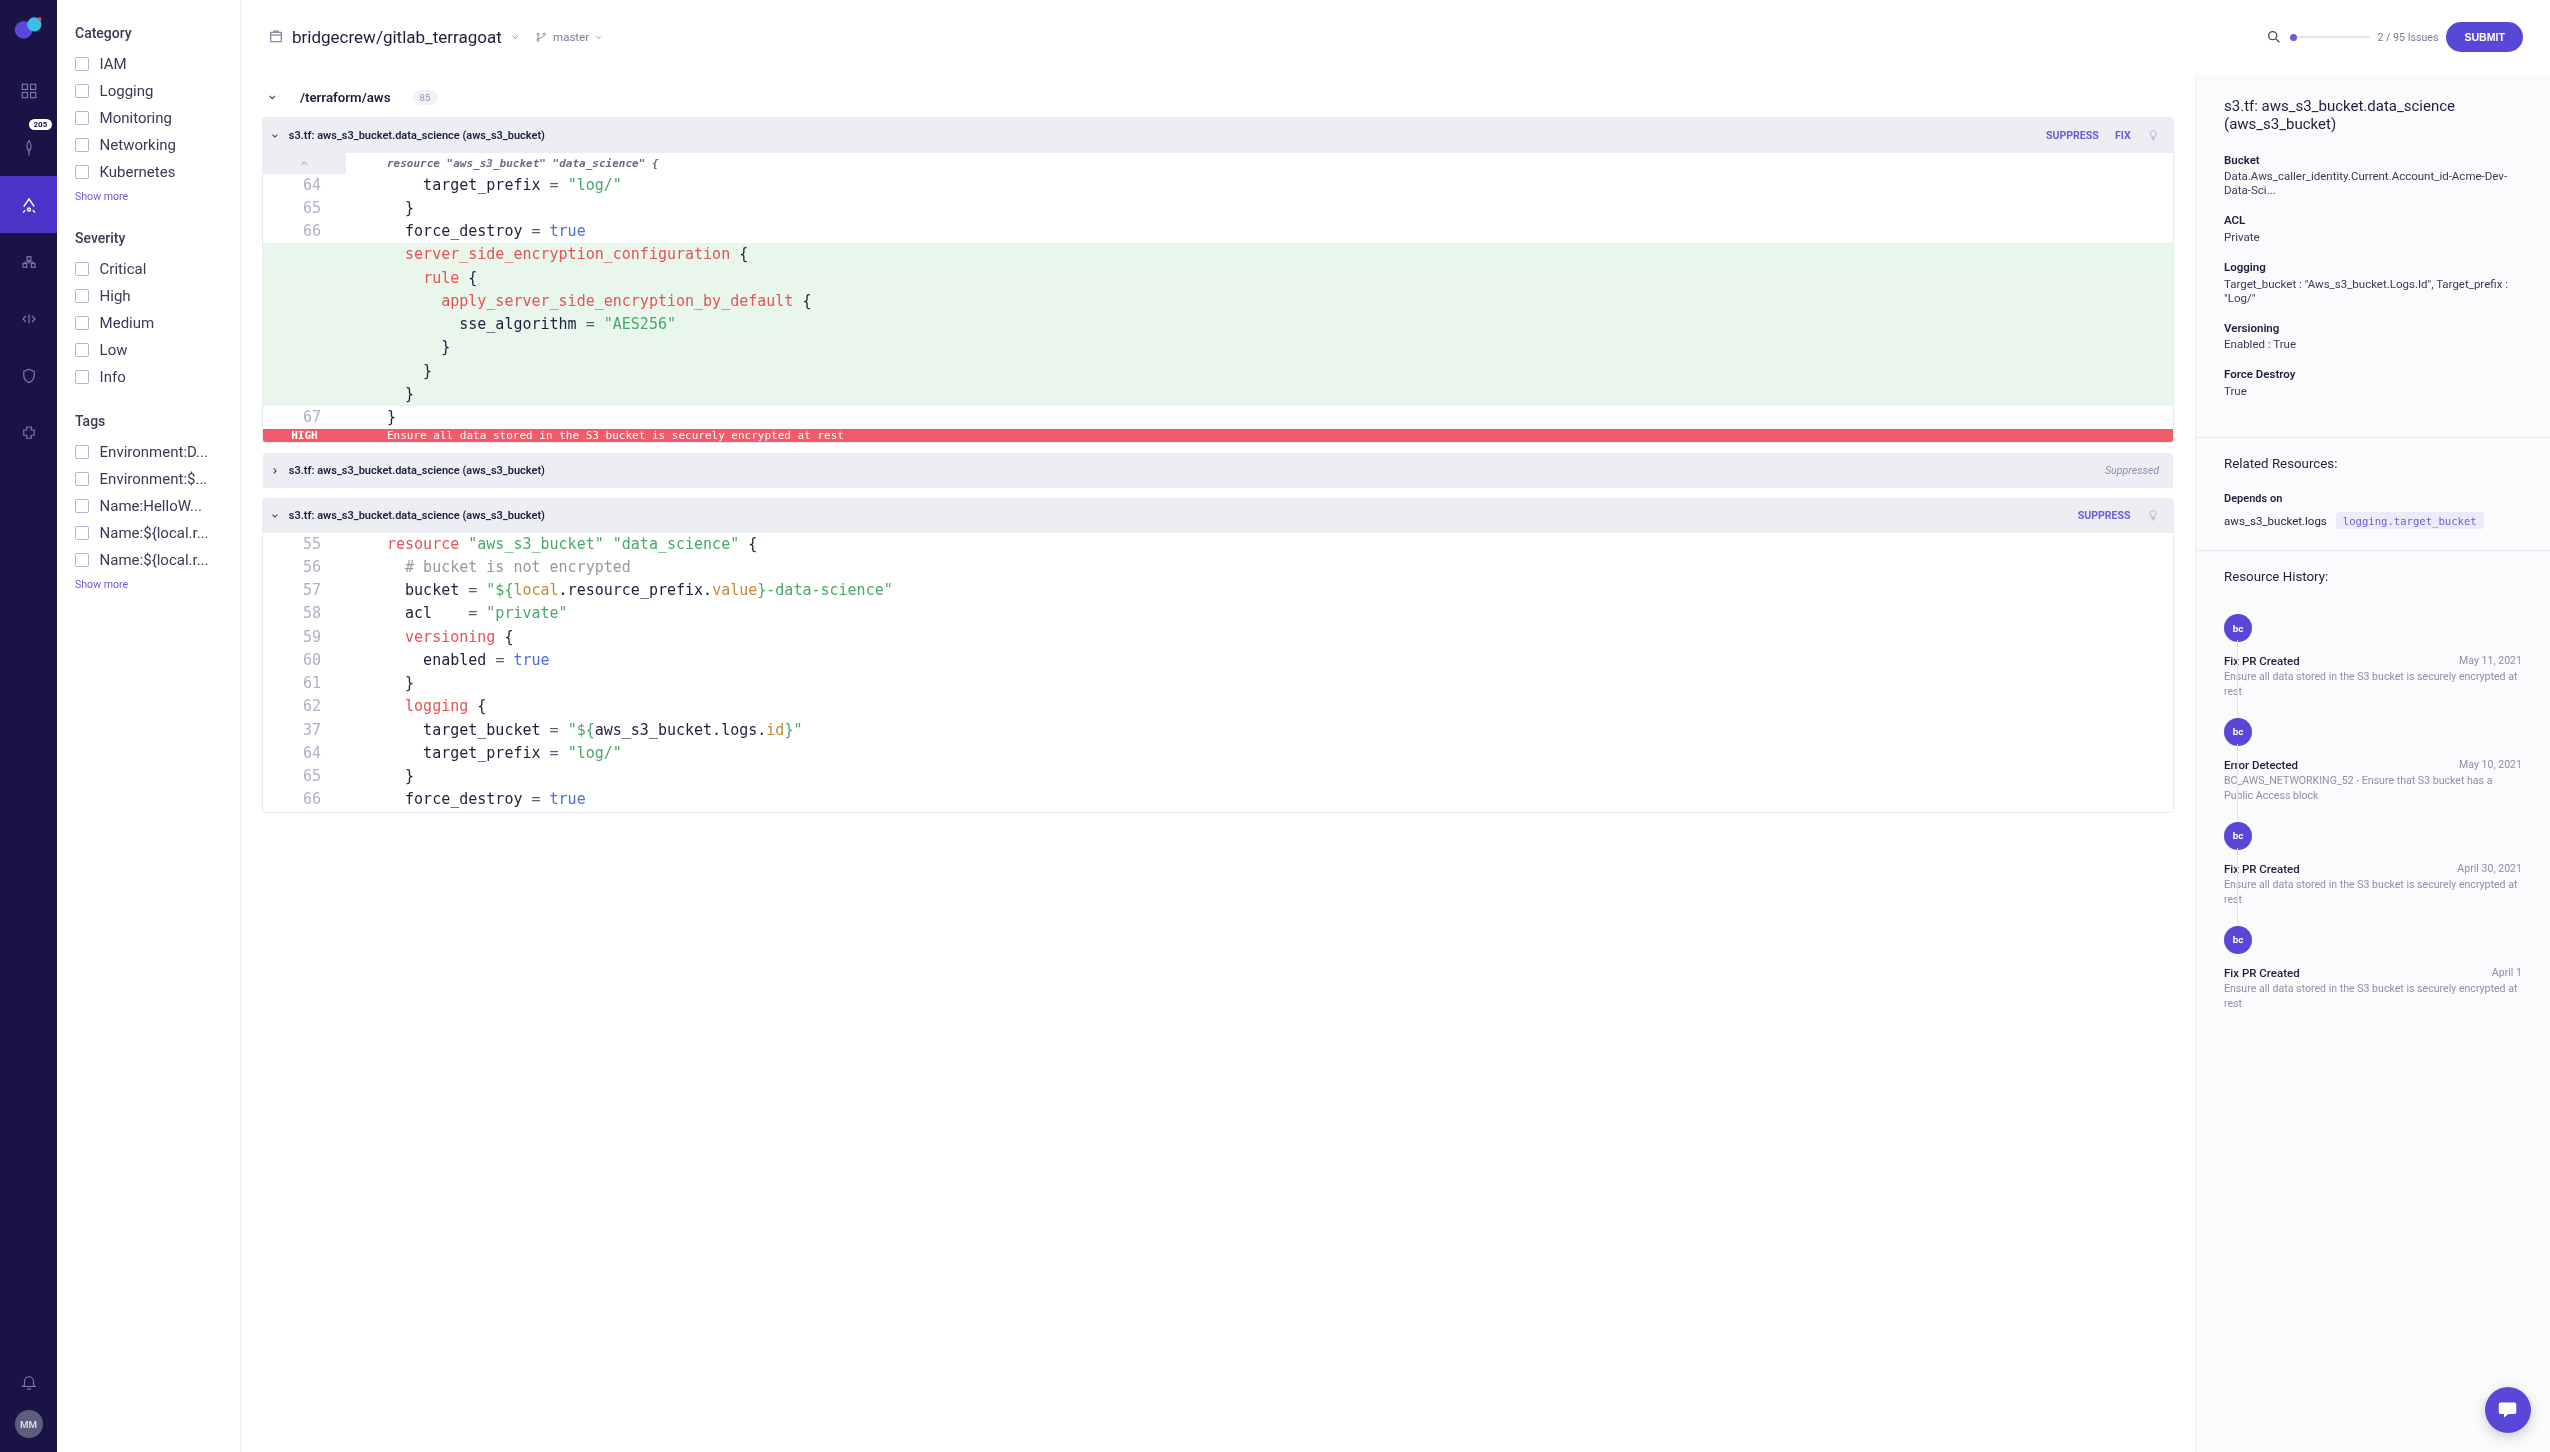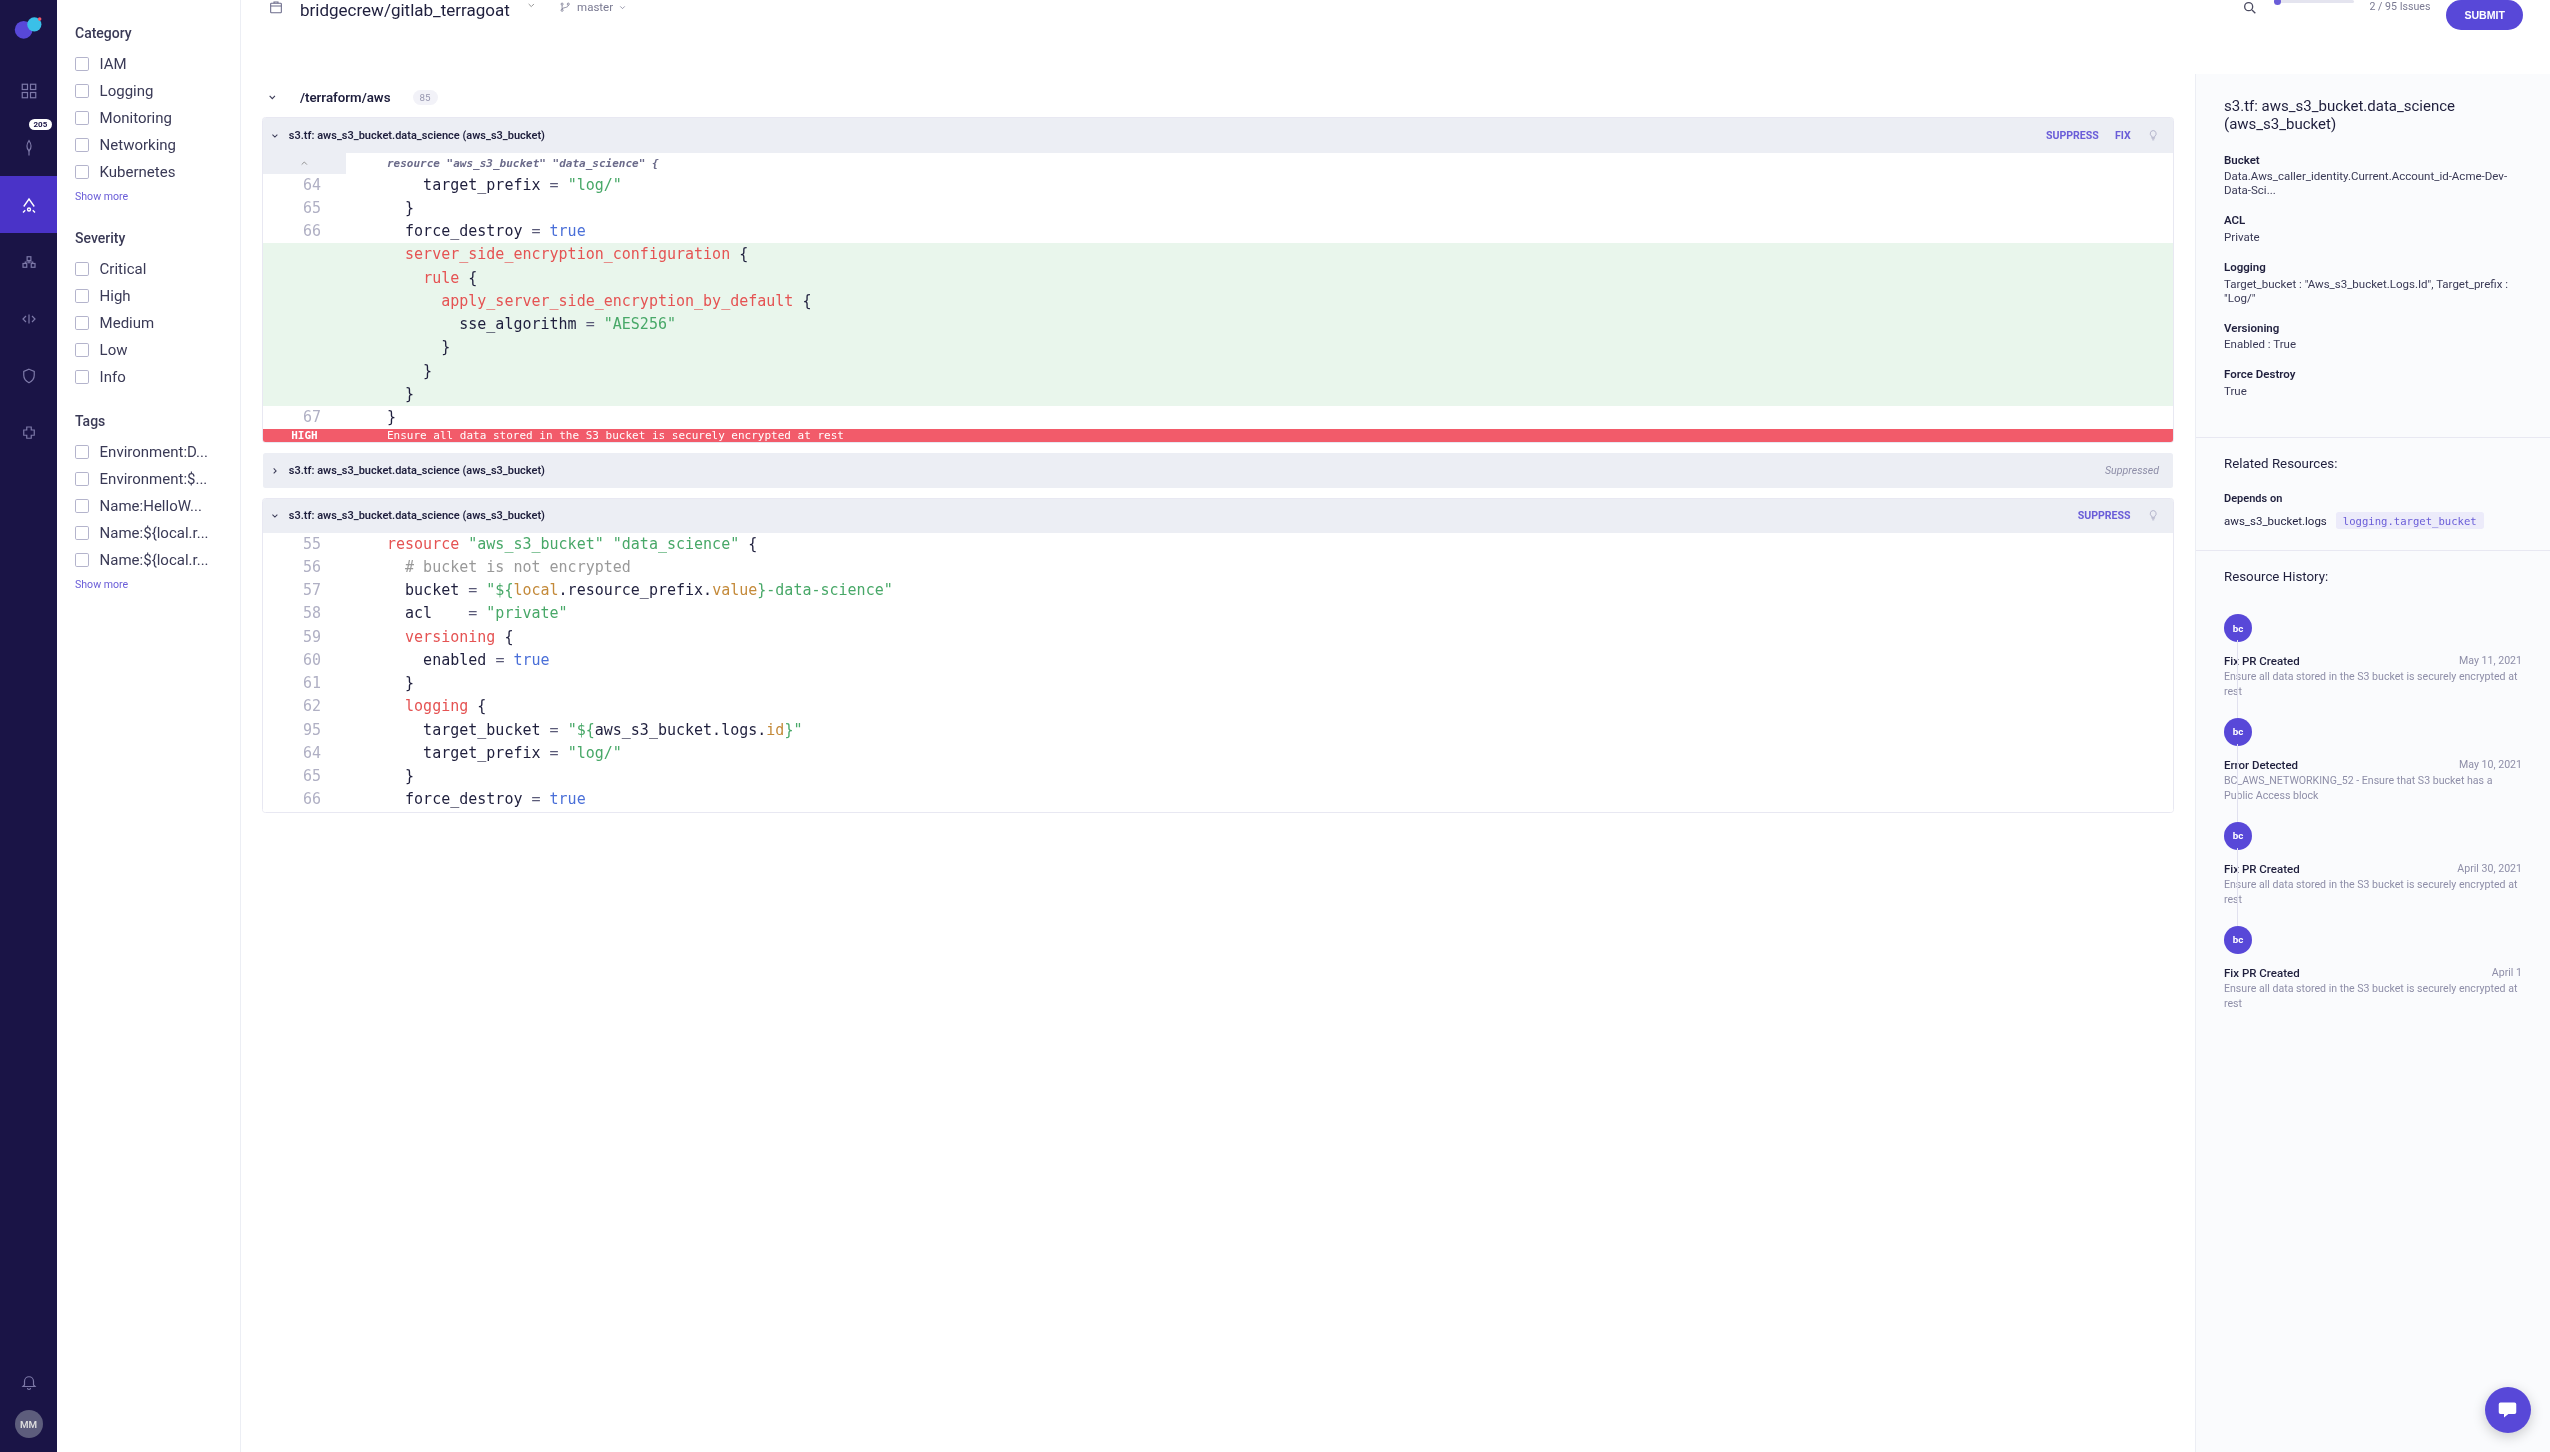--- a/index.html
+++ b/index.html
@@ -20,21 +20,21 @@
 .filters { width: 184px; background: #fff; border-right: 0.9px solid #eceef4; padding: 25px 18px; overflow-y: auto; }
 .filter-group { margin-bottom: 27px; }
 .filter-title { font-size: 14px; font-weight: 500; color: #3a3a56; margin-bottom: 14px; }
 .filter-item { display: flex; align-items: center; gap: 10.6px; margin-bottom: 9px; cursor: pointer; }
 .filter-check { width: 14px; height: 14px; border: 1.3px solid #b4b4cc; border-radius: 1.8px; flex-shrink: 0; }
 .filter-label { font-size: 15px; color: #3a3a56; white-space: nowrap; overflow: hidden; text-overflow: ellipsis; }
 .show-more { font-size: 10.6px; color: #6a5dd8; cursor: pointer; margin-top: 3.5px; }
 
 
 .main { flex: 1; display: flex; flex-direction: column; min-width: 0; }
-.topbar { height: 74px; display: flex; align-items: flex-start; padding: 0 27px; gap: 16px; }
+.topbar { height: 74px; display: flex; align-items: center; padding: 0 27px; gap: 8px; }
 .repo-icon { color: #6b6b8a; }
 .repo-name { font-size: 17px; font-weight: 400; color: #1f1f3d; }
 .topbar-dd { color: #888; cursor: pointer; }
 .branch { display: flex; align-items: center; gap: 5.3px; color: #7a7a92; font-size: 11.5px; margin-left: 7px; cursor: pointer; }
 .topbar-spacer { flex: 1; }
 .search-ic { color: #4a4a60; cursor: pointer; }
 .progress { width: 80px; height: 2.7px; background: #e4e4ef; border-radius: 1.8px; position: relative; }
 .progress::after { content: ""; position: absolute; left: 0; top: -1.8px; width: 7px; height: 7px; border-radius: 50%; background: #6a5dd8; }
 .issues-count { font-size: 10.6px; color: #7a7a92; }
 .submit-btn { background: #5848d8; color: #fff; font-size: 10.6px; font-weight: 600; padding: 9px 18px; border-radius: 18px; border: none; cursor: pointer; }
@@ -446,21 +446,21 @@
                 </div>
                 <div class="code-line">
                   <div class="ln">61</div>
                   <div class="code">  }</div>
                 </div>
                 <div class="code-line">
                   <div class="ln">62</div>
                   <div class="code">  <span class="tk-key">logging</span> {</div>
                 </div>
                 <div class="code-line">
-                  <div class="ln">95</div>
+                  <div class="ln">37</div>
                   <div class="code">    target_bucket <span class="tk-op">=</span> <span class="tk-str">"${</span>aws_s3_bucket.logs.<span class="tk-var">id</span><span class="tk-str">}"</span></div>
                 </div>
                 <div class="code-line">
                   <div class="ln">64</div>
                   <div class="code">    target_prefix <span class="tk-op">=</span> <span class="tk-str">"log/"</span></div>
                 </div>
                 <div class="code-line">
                   <div class="ln">65</div>
                   <div class="code">  }</div>
                 </div>

